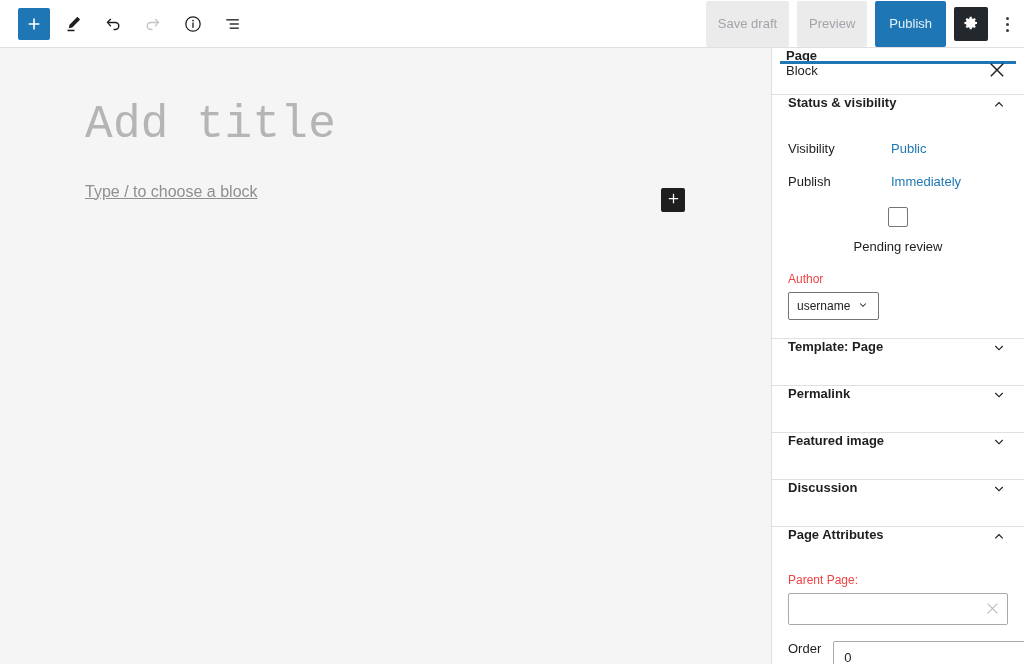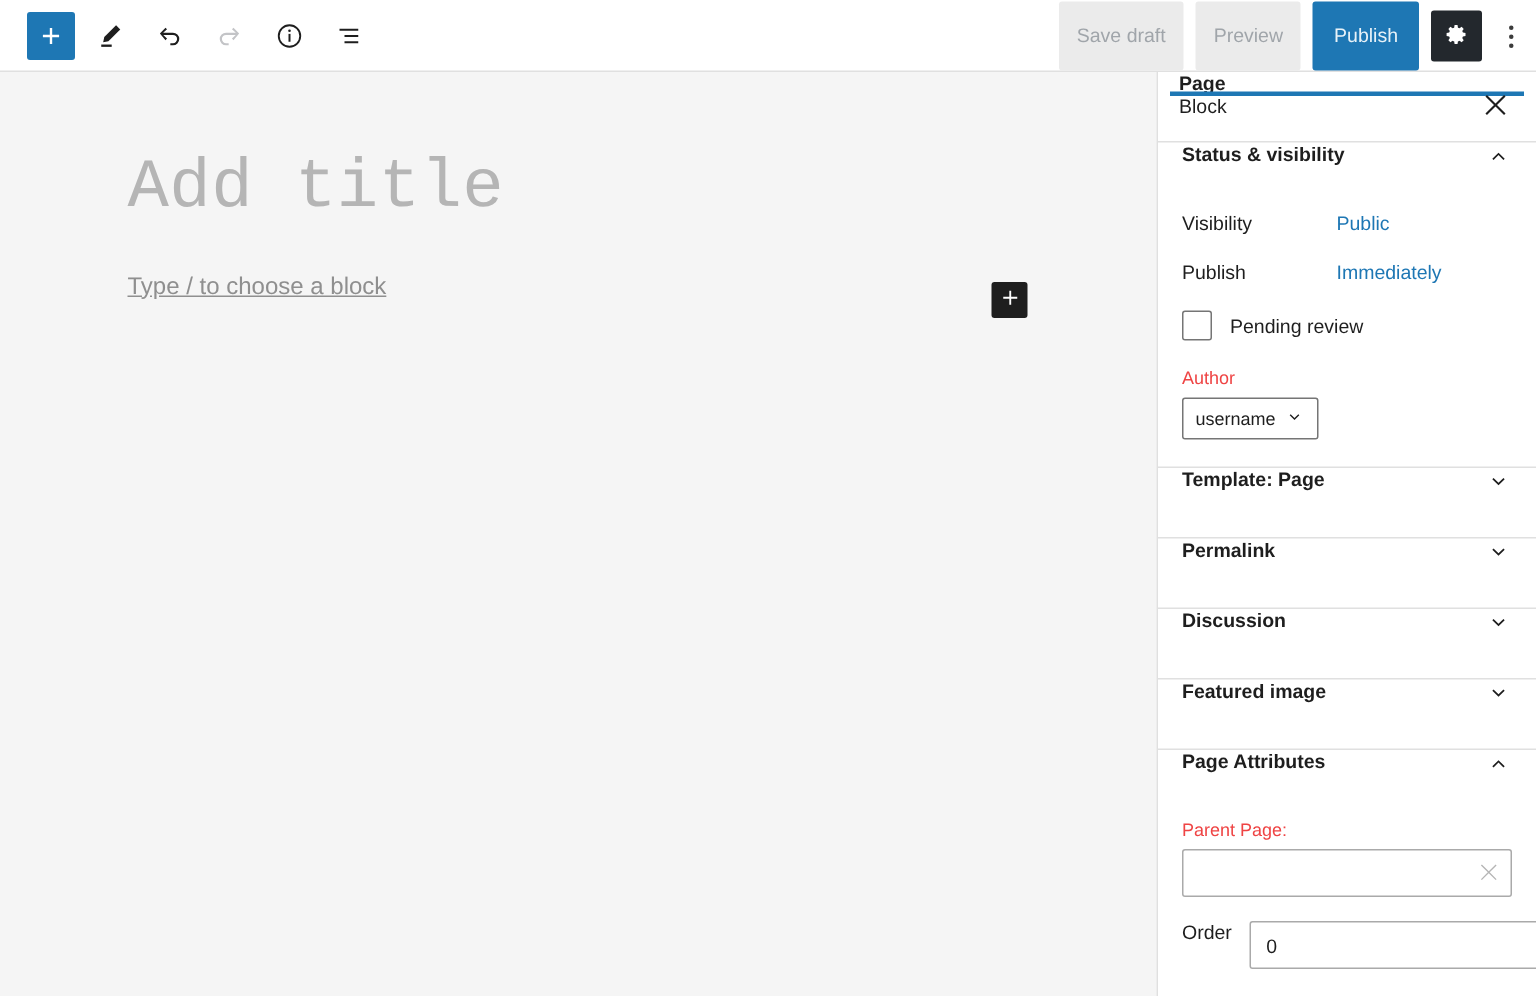--- a/index.html
+++ b/index.html
@@ -103,21 +103,21 @@
   .panel-title { font-size: 13px; font-weight: 600; color: #1e1e1e; }
   .panel-body { padding: 0 16px 18px 16px; }
 
   .row { display: flex; align-items: center; margin-bottom: 18px; }
   .row-label { width: 103px; font-size: 13px; color: #1e1e1e; }
   .row-link {
     font-size: 13px; color: #1e77b4; background: none; border: none;
     padding: 0; cursor: pointer; text-align: left;
   }
 
-  .check-row { display: flex; align-items: center; gap: 12px; margin-bottom: 18px; }
+  .check-row { display: flex; align-items: center; gap: 12px; margin-bottom: 18px; flex-direction: column; }
   .checkbox {
     width: 20px; height: 20px; border: 1px solid #757575; background: #fff;
     border-radius: 2px; cursor: pointer; flex: none;
   }
   .check-label { font-size: 13px; color: #1e1e1e; cursor: pointer; }
 
   .field-label { font-size: 12px; color: #ef4444; display: block; margin-bottom: 6px; }
 
   .select-box {
     height: 28px; min-width: 84px; border: 1px solid #757575; border-radius: 2px;
@@ -312,32 +312,32 @@
         <span>
           <svg width="18" height="18" viewBox="0 0 24 24" aria-hidden="true">
             <path d="M12 15.4L6.5 9.9 7.6 8.8 12 13.2l4.4-4.4 1.1 1.1z" fill="#1e1e1e"></path>
           </svg>
         </span>
       </button>
     </div>
 
     <div class="panel">
       <button class="panel-head">
+        <span class="panel-title">Featured image</span>
+        <span>
+          <svg width="18" height="18" viewBox="0 0 24 24" aria-hidden="true">
+            <path d="M12 15.4L6.5 9.9 7.6 8.8 12 13.2l4.4-4.4 1.1 1.1z" fill="#1e1e1e"></path>
+          </svg>
+        </span>
+      </button>
+    </div>
+
+    <div class="panel">
+      <button class="panel-head">
         <span class="panel-title">Discussion</span>
-        <span>
-          <svg width="18" height="18" viewBox="0 0 24 24" aria-hidden="true">
-            <path d="M12 15.4L6.5 9.9 7.6 8.8 12 13.2l4.4-4.4 1.1 1.1z" fill="#1e1e1e"></path>
-          </svg>
-        </span>
-      </button>
-    </div>
-
-    <div class="panel">
-      <button class="panel-head">
-        <span class="panel-title">Featured image</span>
         <span>
           <svg width="18" height="18" viewBox="0 0 24 24" aria-hidden="true">
             <path d="M12 15.4L6.5 9.9 7.6 8.8 12 13.2l4.4-4.4 1.1 1.1z" fill="#1e1e1e"></path>
           </svg>
         </span>
       </button>
     </div>
 
     <div class="panel">
       <button class="panel-head">

